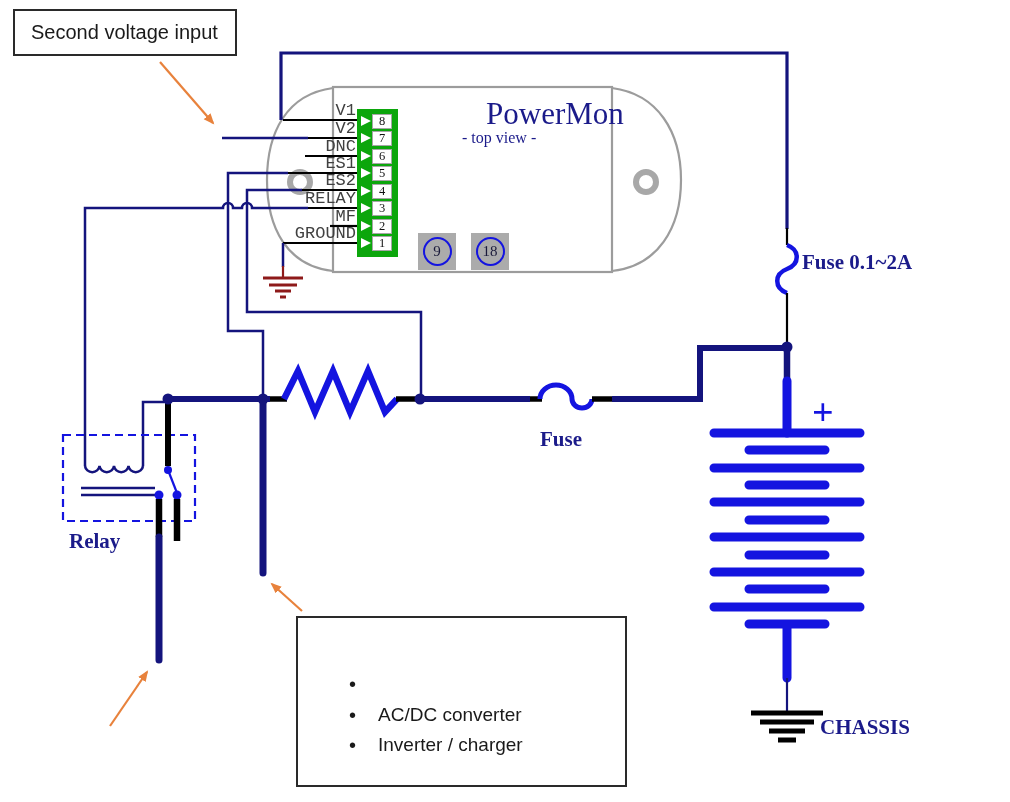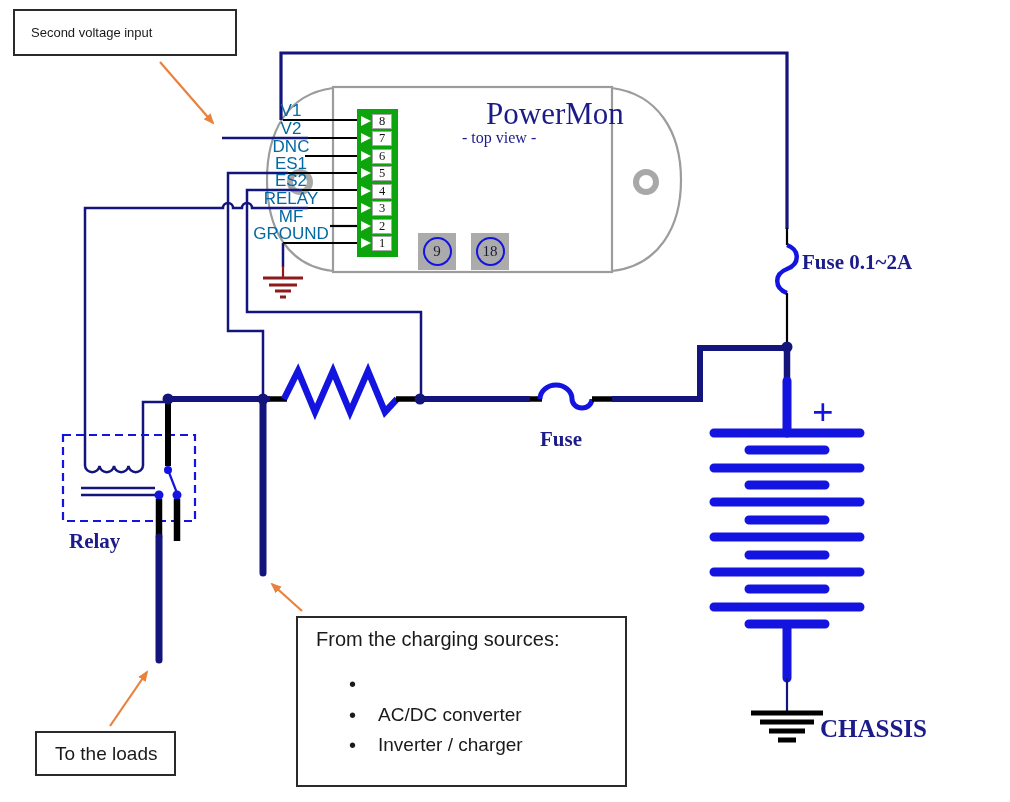--- a/index.html
+++ b/index.html
@@ -19,22 +19,22 @@
   .rc{stroke-linecap:round}
   .nvd{fill:var(--wire-navy,#14147D)}
   .bld{fill:var(--wire-blue,#1414E0)}
   .devgray{stroke:var(--device-gray,#9C9C9C);stroke-width:2.2;fill:#fff}
   .hole{stroke:#A8A8A8;stroke-width:6;fill:#fff}
   .dashbox{stroke:var(--wire-blue,#1414E0);stroke-width:2.2;fill:none;stroke-dasharray:8 5}
   .ahead{fill:var(--arrow-orange,#E8823C)}
 
   
   .abs{position:absolute;}
-  .pin-label{width:130px;text-align:center;font-family:Liberation Sans, sans-serif;
-             font-size:17px;height:19px;line-height:19px;color:#0369a1;}
+  .pin-label{width:130px;text-align:right;font-family:Liberation Mono, monospace;
+             font-size:17px;height:19px;line-height:19px;color:#404040;}
   .comp-label{font-family:"Liberation Serif",serif;font-weight:bold;
               color:var(--label-navy,#1B1B8A);white-space:nowrap;}
   .device-title{font-family:"Liberation Serif",serif;font-size:31px;color:var(--label-navy,#1B1B8A);margin-left:40px;}
   .device-subtitle{font-family:"Liberation Serif",serif;font-size:16px;color:var(--label-navy,#1B1B8A);}
 
   .note-box{position:absolute;border:2px solid #2a2a2a;background:#fff;color:#1a1a1a;
             display:flex;align-items:center;box-sizing:border-box;}
   .charging-box{position:absolute;border:2px solid #2a2a2a;background:#fff;color:#1a1a1a;box-sizing:border-box;}
   .bullet-row{position:absolute;display:flex;align-items:center;font-size:19px;color:#1a1a1a;}
   .bullet-dot{font-size:20px;margin-right:22px;line-height:20px;}
@@ -205,33 +205,29 @@
   <div class="term" style="left:418px;top:233px">
     <div class="term-circle">9</div>
   </div>
   <div class="term" style="left:471px;top:233px">
     <div class="term-circle">18</div>
   </div>
 
   <div class="abs comp-label" style="left:802px;top:250px;font-size:21px">Fuse 0.1~2A</div>
   <div class="abs comp-label" style="left:540px;top:427px;font-size:21px">Fuse</div>
   <div class="abs comp-label" style="left:69px;top:529px;font-size:21px">Relay</div>
-  <div class="abs comp-label" style="left:820px;top:715px;font-size:25px">CHASSIS</div>
+  <div class="abs comp-label" style="left:820px;top:715px;font-size:21px">CHASSIS</div>
   <div class="abs plus-sign" style="left:812px;top:393px">+</div>
 
-  <div class="note-box" style="left:13px;top:9px;width:224px;height:47px;padding-left:16px;font-size:13px">
+  <div class="note-box" style="left:13px;top:9px;width:224px;height:47px;padding-left:16px;font-size:20px">
     <span>Second voltage input</span>
   </div>
 
-  <div class="note-box" style="left:35px;top:731px;width:141px;height:45px;padding-left:18px;font-size:19px">
-    <span>To the loads</span>
-  </div>
 
   <div class="charging-box" style="left:296px;top:616px;width:331px;height:171px">
-    <div class="abs" style="left:18px;top:10px;font-size:20px">From the charging sources:</div>
     <div class="bullet-row" style="left:51px;top:56px">
       <span class="bullet-dot">•</span>
     </div>
     <div class="bullet-row" style="left:51px;top:86px">
       <span class="bullet-dot">•</span>
       <span>AC/DC converter</span>
     </div>
     <div class="bullet-row" style="left:51px;top:116px">
       <span class="bullet-dot">•</span>
       <span>Inverter / charger</span>

